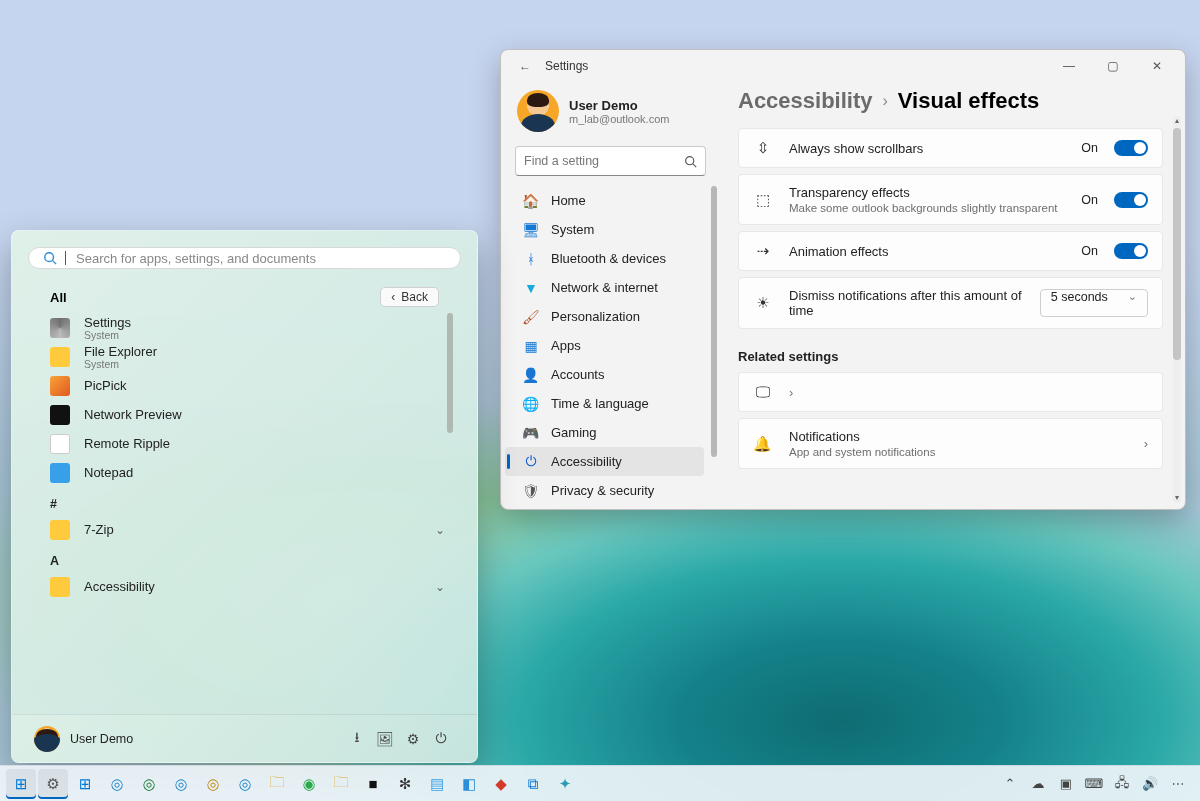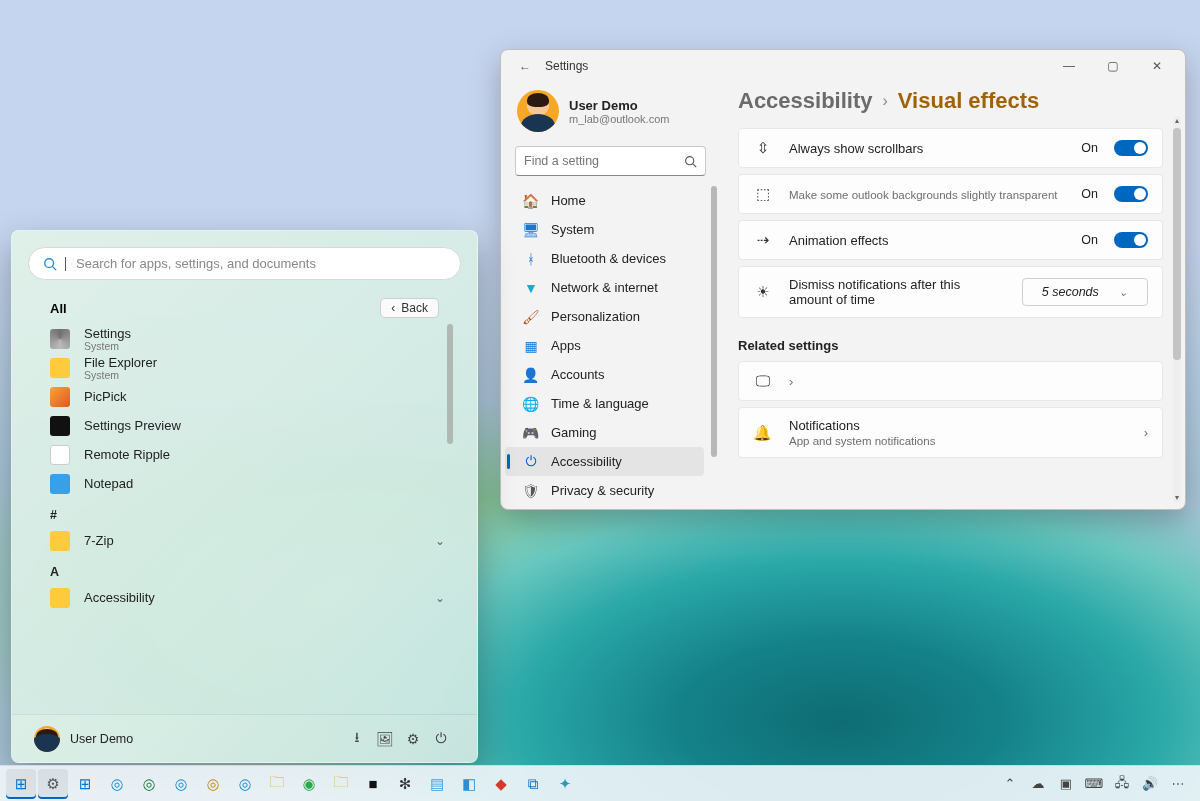--- a/index.html
+++ b/index.html
@@ -100,21 +100,21 @@
   }
 
   .settings-main {
     flex:1; display:flex; flex-direction:column;
     padding: 4px 22px 10px 18px;
     position:relative; min-width:0;
   }
   .crumbs { display:flex; align-items:center; gap:10px; font-size:22px; margin:2px 0 14px 0; }
   .crumb-parent { color:#6b6b6b; font-weight:600; }
   .crumb-sep { color:#888; font-size:16px; }
-  .crumb-leaf { color:#a16207; font-weight:600; }
+  .crumb-leaf { color:#000000; font-weight:600; }
 
   .card {
     background:#fdfdfd; border:1px solid #e7e7e7; border-radius:4px;
     padding: 10px 14px; margin-bottom:6px;
     display:flex; align-items:center; gap:16px;
     font-size:13px; color:#222;
   }
   .card .ico { width:20px; text-align:center; color:#333; font-size:15px; flex:none; }
   .card .txt { flex:1; }
   .card .sub { font-size:11.5px; color:#6e6e6e; margin-top:2px; }
@@ -123,22 +123,22 @@
     width:34px; height:16px; border-radius:10px; background:#0067c0;
     position:relative; flex:none;
   }
   .toggle::after{
     content:""; position:absolute; right:2px; top:2px; width:12px; height:12px;
     border-radius:50%; background:#fff;
   }
   .chev { color:#777; font-size:13px; flex:none; }
   .dd {
     border:1px solid #cfcfcf; border-radius:4px; background:#fdfdfd;
-    height:28px; display:flex; align-items:center; gap:20px;
-    padding:0 19px; font-size:12.5px; color:#222;font-style:italic;
+    height:28px; display:flex; align-items:flex-start; gap:20px;
+    padding:0 10px; font-size:12.5px; color:#222;
   }
 
   .section-h { font-size:13px; font-weight:600; color:#222; margin:14px 0 8px 0; }
 
   .main-vscroll{ position:absolute; right:4px; top:34px; bottom:6px; width:8px; }
   .main-vscroll .track{ position:absolute; inset:0; background:#eee; border-radius:4px; }
   .main-vscroll .thumb{ position:absolute; left:0; right:0; border-radius:4px; background:#c4c4c4; }
   .main-vscroll .arrow{ position:absolute; left:0; right:0; height:10px; text-align:center; font-size:8px; color:#666;}
 
   
@@ -148,21 +148,21 @@
     width:467px; height:533px;
     border-radius:8px;
     background: linear-gradient(135deg, rgba(225,242,232,.93), rgba(205,232,226,.93));
     backdrop-filter: blur(6px);
     box-shadow: 0 14px 36px rgba(0,0,0,.3);
     border:1px solid rgba(255,255,255,.4);
     display:flex; flex-direction:column;
     padding: 16px 16px 0 16px;
   }
   .start-search{
-    height:33px; border-radius:18px; background:#fff;
+    height:22px; border-radius:18px; background:#fff;
     border:1px solid #d8d8d8;
     display:flex; align-items:center; gap:10px;
     padding:0 14px; font-size:13px; color:#888;
   }
   .start-head{
     display:flex; align-items:center; justify-content:space-between;
     margin: 18px 22px 6px 22px;
     font-size:13px;
   }
   .back-pill{
@@ -337,20 +337,21 @@
         <div class="card">
           <span class="ico">⇳</span>
           <span class="txt">Always show scrollbars</span>
           <span class="state">On</span>
           <span class="toggle"></span>
         </div>
 
         <div class="card">
           <span class="ico">⬚</span>
           <span class="txt">
+            <div>Transparency effects</div>
             <div class="sub">Make some outlook backgrounds slightly transparent</div>
           </span>
           <span class="state">On</span>
           <span class="toggle"></span>
         </div>
 
         <div class="card">
           <span class="ico">⇢</span>
           <span class="txt">Animation effects</span>
           <span class="state">On</span>
@@ -430,21 +431,21 @@
         </div>
         <div class="sl-item">
           <span class="sl-ico i-pic"></span>
           <span>
             <div>PicPick</div>
           </span>
         </div>
         <div class="sl-item">
           <span class="sl-ico i-term"></span>
           <span>
-            <div>Settings Preview</div>
+            <div>Network Preview</div>
           </span>
         </div>
         <div class="sl-item">
           <span class="sl-ico i-rr"></span>
           <span>
             <div>Remote Ripple</div>
           </span>
         </div>
         <div class="sl-item">
           <span class="sl-ico i-note"></span>

